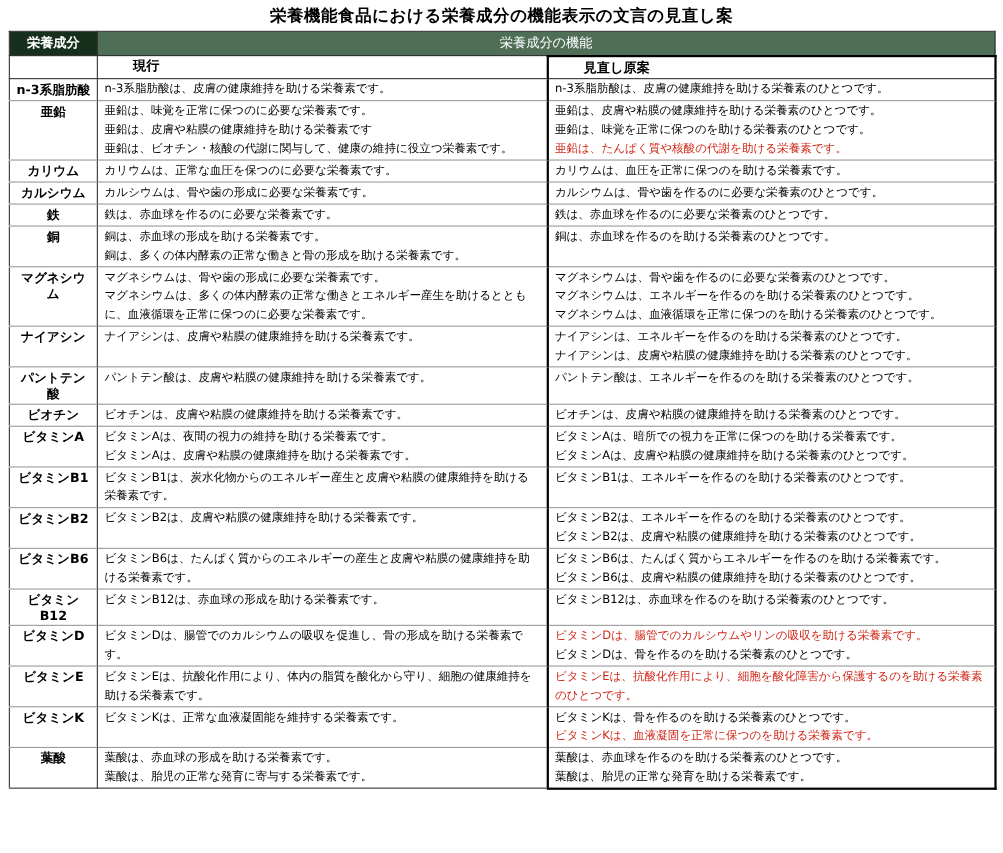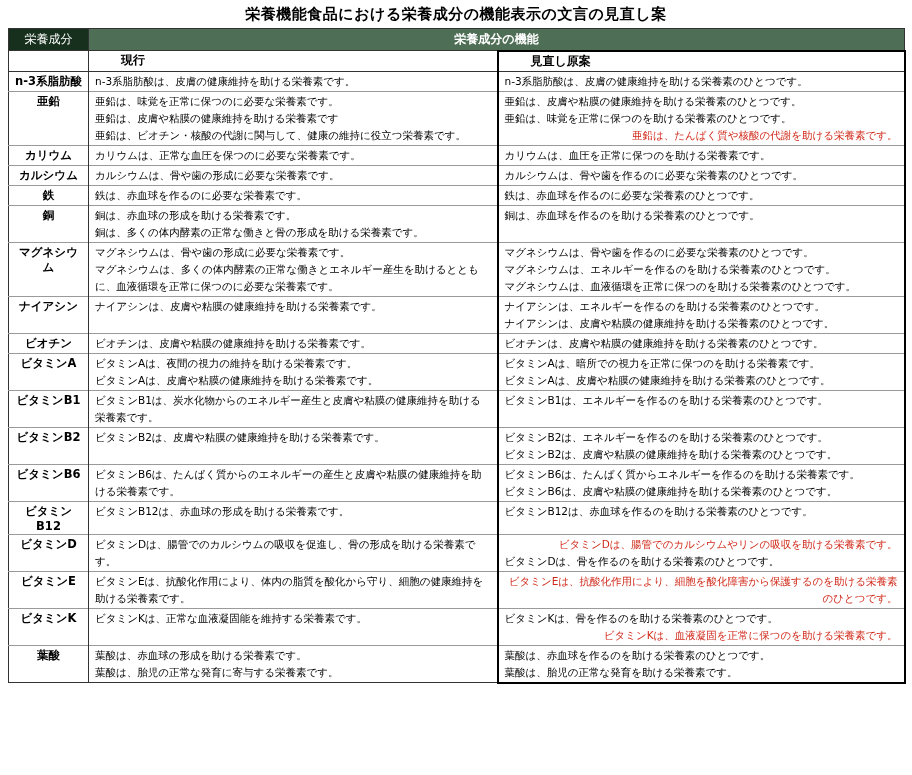--- a/index.html
+++ b/index.html
@@ -36,31 +36,31 @@
   th, td {
     vertical-align: top;
     padding: 1px 6px;
     box-sizing: border-box;
   }
   
   th.hdr-nutrient {
     background: var(--hdr-dark, #16301d);
     color: #ffffff;
     font-size: 12px;
-    font-weight: normal;
+    font-weight: bold;
     text-align: center;
     height: 22px;
     vertical-align: middle;
     border: 1px solid #333;
   }
   th.hdr-function {
     background: var(--hdr-green, #4e6e55);
     color: #ffffff;
     font-size: 12px;
-    font-weight: bold;
+    font-weight: normal;
     text-align: center;
     height: 22px;
     vertical-align: middle;
     border: 1px solid #333;
   }
   
   td.sub {
     text-align: left;
     font-size: 12px;
     font-weight: bold;
@@ -94,21 +94,21 @@
     border-left: 2px solid #000;
     border-right: 2px solid #000;
   }
   tbody tr:last-child td { border-bottom: 1px solid #333; }
   tbody tr:last-child td.proposed { border-bottom: 2px solid #000; }
 
   .sentence {
     line-height: 17px;
     color: #000;
   }
-  .sentence.red { color: var(--red, #d02818); text-align: right; }
+  .sentence.red { color: var(--red, #d02818); }
 </style>
 </head>
 <body>
 
 <div class="page">
 
   <div class="title">栄養機能食品における栄養成分の機能表示の文言の見直し案</div>
 
   <table class="claims">
     <colgroup>
@@ -210,20 +210,29 @@
     <td class="nutrient">ナイアシン</td>
     <td class="current">
             <div class="sentence">ナイアシンは、皮膚や粘膜の健康維持を助ける栄養素です。</div>
           </td>
     <td class="proposed">
             <div class="sentence">ナイアシンは、エネルギーを作るのを助ける栄養素のひとつです。</div>
             <div class="sentence">ナイアシンは、皮膚や粘膜の健康維持を助ける栄養素のひとつです。</div>
           </td>
   </tr>
 
+  <tr>
+    <td class="nutrient">パントテン酸</td>
+    <td class="current">
+            <div class="sentence">パントテン酸は、皮膚や粘膜の健康維持を助ける栄養素です。</div>
+          </td>
+    <td class="proposed">
+            <div class="sentence">パントテン酸は、エネルギーを作るのを助ける栄養素のひとつです。</div>
+          </td>
+  </tr>
 
   <tr>
     <td class="nutrient">ビオチン</td>
     <td class="current">
             <div class="sentence">ビオチンは、皮膚や粘膜の健康維持を助ける栄養素です。</div>
           </td>
     <td class="proposed">
             <div class="sentence">ビオチンは、皮膚や粘膜の健康維持を助ける栄養素のひとつです。</div>
           </td>
   </tr>

